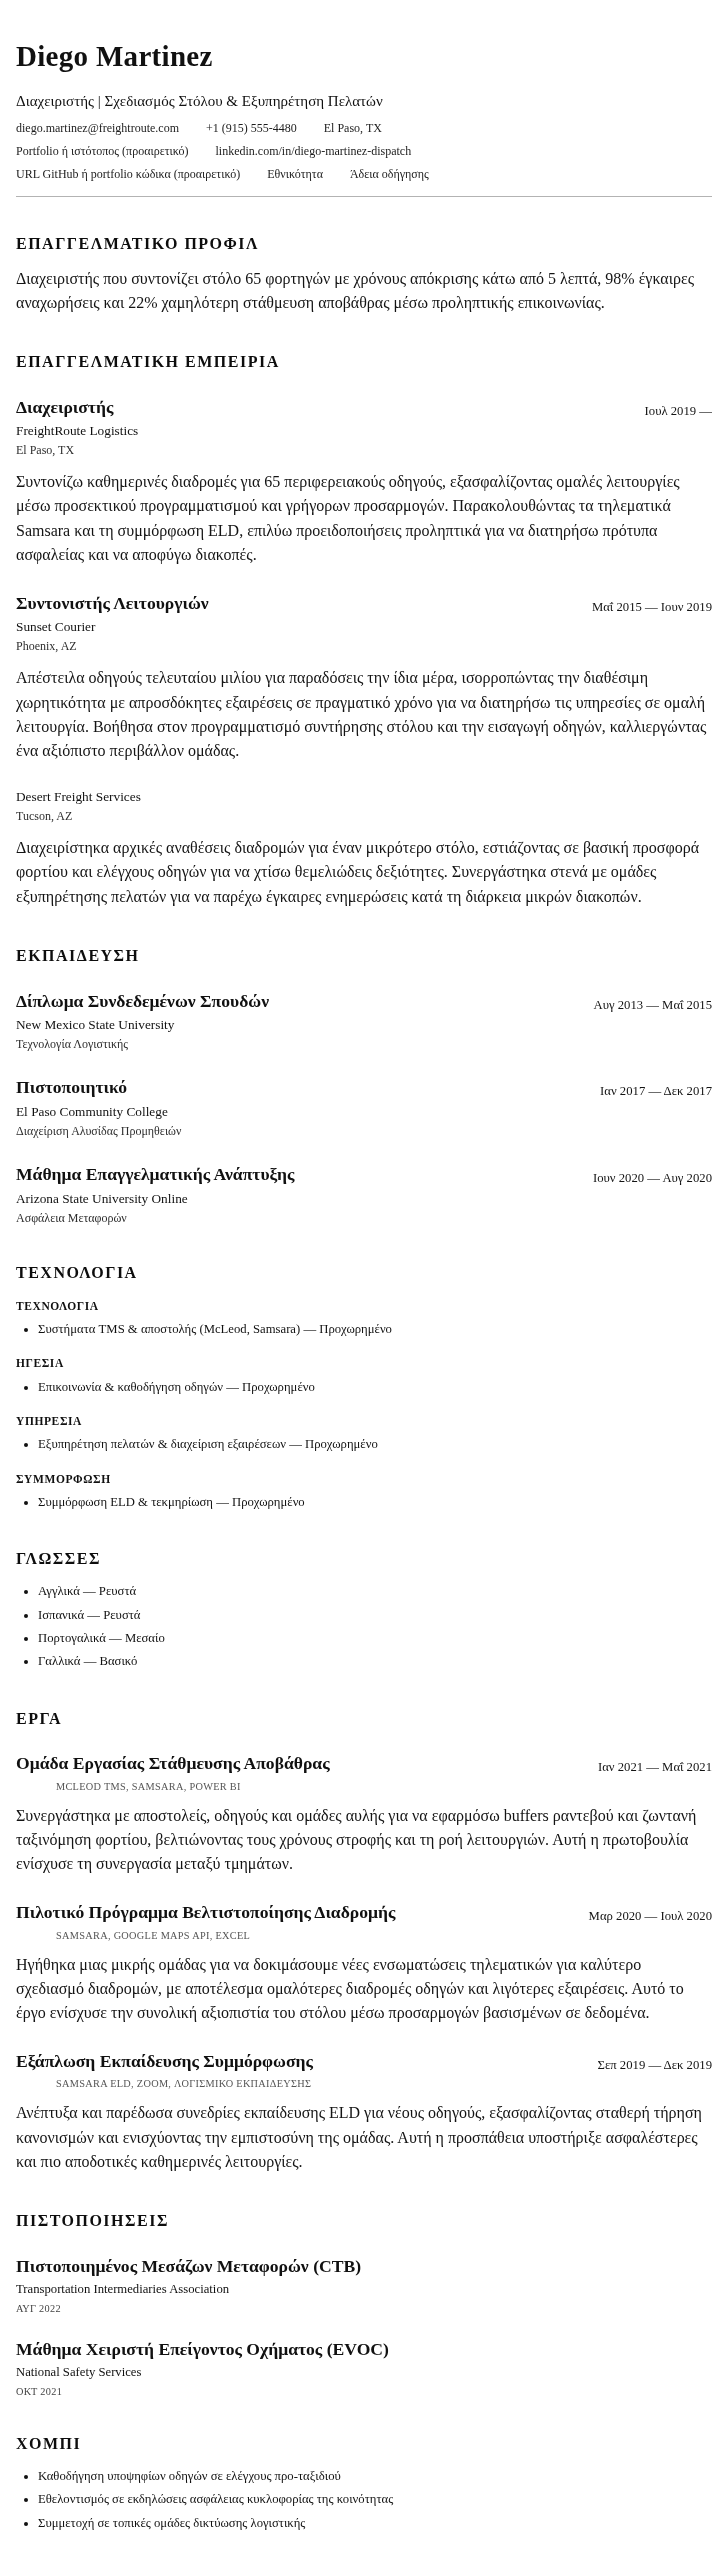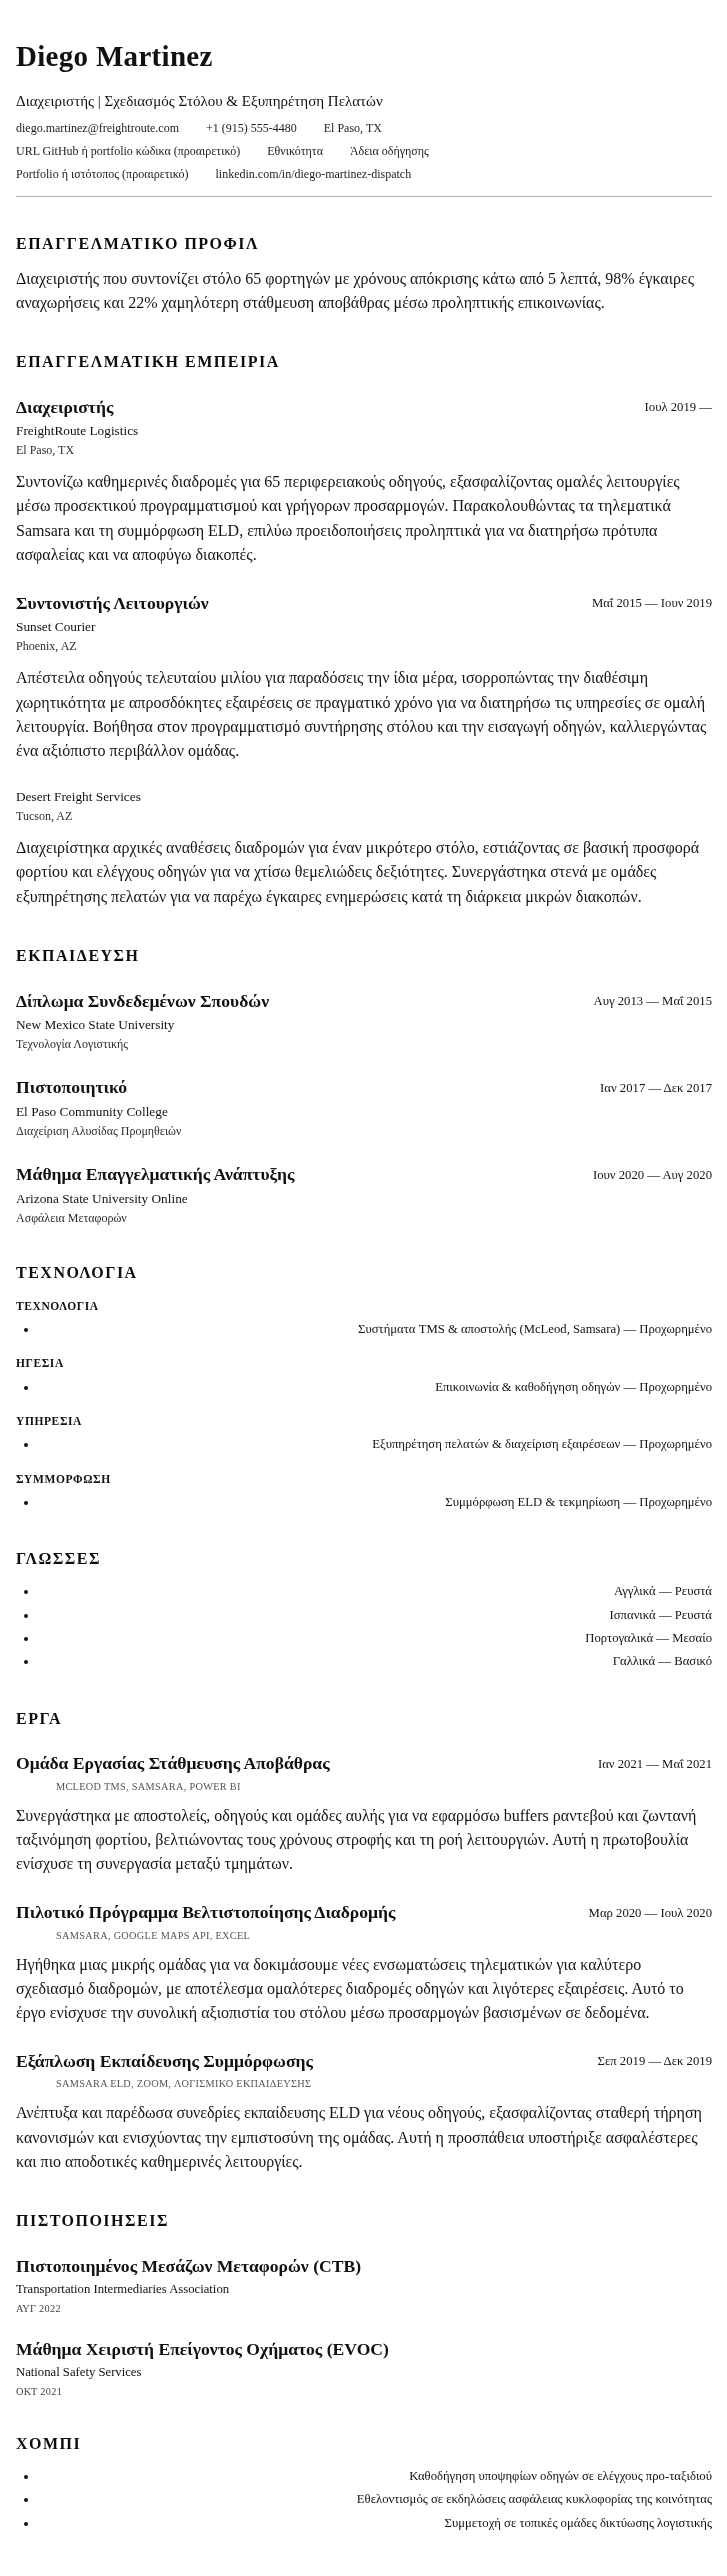--- a/index.html
+++ b/index.html
@@ -21,31 +21,31 @@
   .contact-row.first { margin-top: 11px; }
   .divider { border: none; border-top: 0.6px solid #b3b3b3; margin: 14.6px 0 0 0; }
 
   
   .section { margin-top: 38px; }
   .section-heading { font-size: 16px; font-weight: 700; letter-spacing: 1.5px; color: #0d0d0d; }
 
   .profile-text { font-size: 16px; line-height: 1.52; margin-top: 12px; color: #141414; }
 
   .entry { margin-top: 25.5px; }
-  .entry-head { display: flex; justify-content: space-between; align-items: center; gap: 0; }
+  .entry-head { display: flex; justify-content: space-between; align-items: flex-end; gap: 0; }
   .entry-title { font-size: 17.6px; font-weight: 700; line-height: 1.25; }
   .entry-date { font-size: 12.7px; white-space: nowrap; color: #141414; }
   .entry-company { font-size: 13.3px; margin-top: 4.2px; }
   .entry-location { font-size: 12px; margin-top: 4.2px; color: #2e2e2e; }
   .entry-desc { font-size: 16px; line-height: 1.52; margin-top: 12px; color: #141414; }
 
   .skill-group { margin-top: 18px; }
   .skill-category { font-size: 11.5px; font-weight: 700; letter-spacing: 0.6px; }
 
-  ul.bullets { margin: 7.3px 0 0 0; padding-left: 22px; list-style: disc; text-align: right; }
+  ul.bullets { margin: 7.3px 0 0 0; padding-left: 22px; list-style: disc; }
   ul.bullets li { font-size: 12.7px; line-height: 1.6; margin-top: 3px; }
 
   .stack { font-size: 10.3px; letter-spacing: 0.3px; color: #555555; margin-top: 5.5px; margin-left: 40px; }
   .cert-org { font-size: 12.7px; margin-top: 4.2px; }
   .cert-date { font-size: 10.3px; letter-spacing: 0.3px; color: #444444; margin-top: 5.5px; }
 </style>
 </head>
 <body>
 
 <div class="page">
@@ -53,27 +53,27 @@
   <header>
     <h1 class="name">Diego Martinez</h1>
     <div class="subtitle">Διαχειριστής | Σχεδιασμός Στόλου &amp; Εξυπηρέτηση Πελατών</div>
 
     <div class="contact-row first">
       <span>diego.martinez@freightroute.com</span>
       <span>+1 (915) 555-4480</span>
       <span>El Paso, TX</span>
     </div>
     <div class="contact-row">
+      <span>Portfolio ή ιστότοπος (προαιρετικό)</span>
+      <span>linkedin.com/in/diego-martinez-dispatch</span>
+    </div>
+    <div class="contact-row">
       <span>URL GitHub ή portfolio κώδικα (προαιρετικό)</span>
       <span>Εθνικότητα</span>
       <span>Άδεια οδήγησης</span>
-    </div>
-    <div class="contact-row">
-      <span>Portfolio ή ιστότοπος (προαιρετικό)</span>
-      <span>linkedin.com/in/diego-martinez-dispatch</span>
     </div>
 
     <hr class="divider">
   </header>
 
   <section class="section">
     <h2 class="section-heading">ΕΠΑΓΓΕΛΜΑΤΙΚΟ ΠΡΟΦΙΛ</h2>
     <p class="profile-text">Διαχειριστής που συντονίζει στόλο 65 φορτηγών με χρόνους απόκρισης κάτω από 5 λεπτά, 98% έγκαιρες αναχωρήσεις και 22% χαμηλότερη στάθμευση αποβάθρας μέσω προληπτικής επικοινωνίας.</p>
   </section>
 

